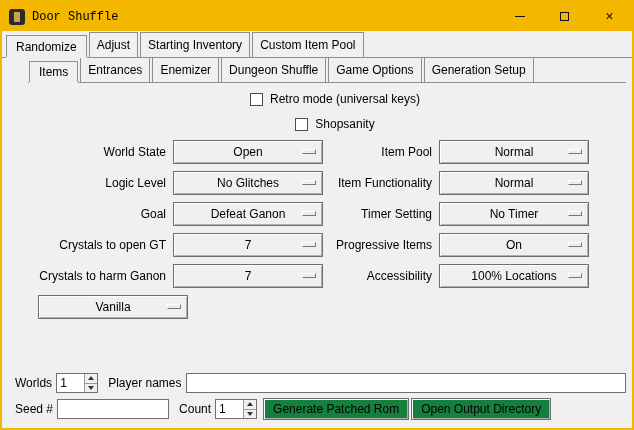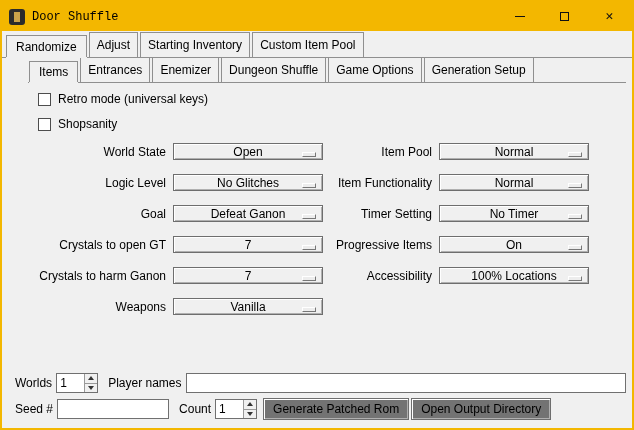--- a/index.html
+++ b/index.html
@@ -32,30 +32,30 @@
   .inner-tabbar { margin:2px 6px 0 26px; padding-left:1px; height:22px; }
   .tab {
     box-sizing:border-box; height:18px; display:flex; align-items:center;
     padding:12px 7px; border:1px solid #8f8f8f; border-bottom:none;
     background:#f0f0f0; margin-right:2px; position:relative; white-space:nowrap;
   }
   .tab.selected { height:22px; z-index:2; box-shadow:0 1px 0 0 #f0f0f0; padding:0 9px; }
   .inner-tabbar .tab.selected { height:21px; }
   
   .content { flex:1 1 auto; padding:8px 0 0 36px; overflow:hidden; }
-  .check-row { display:flex; align-items:center; height:16px; margin-bottom:9px; }
+  .check-row { display:flex; align-items:center; height:16px; margin-bottom:9px;justify-content:center; }
   .checkbox { box-sizing:border-box; width:13px; height:13px; background:#fff; border:1px solid #4d4d4d; margin-right:7px; }
   .form-wrap { display:flex; margin-top:9px; }
   .form-row { display:flex; align-items:center; height:21px; margin-bottom:10px; }
   .form-label { text-align:right; margin-right:7px; white-space:nowrap; }
   .fcol-left .form-label { width:128px; }
   .fcol-right { margin-left:8px; }
   .fcol-right .form-label { width:101px; }
   .dropdown {
-    position:relative; box-sizing:border-box; width:150px; height:17px;
+    position:relative; box-sizing:border-box; width:150px; height:24px;
     background:#f0f0f0; border:1px solid #6e6e6e;
     box-shadow:inset 1px 1px 0 #ffffff, inset -1px -1px 0 #b0b0b0;
     display:flex; align-items:center; cursor:default;
   }
   .dd-value { flex:1; text-align:center; }
   .dd-indicator {
     position:absolute; right:6px; top:8px; width:12px; height:3px;
     background:#ededed; border-top:1px solid #fff; border-left:1px solid #fff;
     border-right:1px solid #777; border-bottom:1px solid #777;
   }
@@ -72,21 +72,21 @@
   .entry-grow { flex:1; margin-left:0; }
   .entry-seed { width:112px; }
   .spinbox { display:flex; align-items:stretch; box-sizing:border-box; height:20px; border:1px solid #707070; background:#fff; }
   .spin-input { width:23px; border:none; outline:none; font-family:inherit; font-size:12px; padding:0 1px 0 3px; background:#fff; }
   .spin-btns { width:13px; display:flex; flex-direction:column; }
   .spin-btn { flex:1; background:#f0f0f0; border-left:1px solid #999; display:flex; align-items:center; justify-content:center; }
   .spin-btn + .spin-btn { border-top:1px solid #999; }
   .arr-up { width:0; height:0; border-left:3px solid transparent; border-right:3px solid transparent; border-bottom:4px solid #333; }
   .arr-down { width:0; height:0; border-left:3px solid transparent; border-right:3px solid transparent; border-top:4px solid #333; }
   .btn {
-    box-sizing:border-box; height:22px; background:#737373; color:#000;
+    box-sizing:border-box; height:22px; background:#15803d; color:#000;
     border:1px solid #6e6e6e; box-shadow:inset 1px 1px 0 #fff, inset -1px -1px 0 #b0b0b0;
     font-family:inherit; font-size:12px; padding:0 9px; white-space:nowrap; cursor:default;
   }
   .btn-generate { margin-left:6px; }
   .btn-save { margin-left:auto; }
   .btn-open { margin-left:2px; }
 </style>
 </head>
 <body>
 
@@ -167,21 +167,20 @@
           </div>
         </div>
         <div class="form-row">
           <span class="form-label">Crystals to harm Ganon</span>
           <div class="dropdown">
             <span class="dd-value">7</span>
             <span class="dd-indicator"></span>
           </div>
         </div>
         <div class="form-row">
-          <span class="form-label">Weapons</span>
           <div class="dropdown">
             <span class="dd-value">Vanilla</span>
             <span class="dd-indicator"></span>
           </div>
         </div>
 
       </div>
       <div class="fcol-right">
 
         <div class="form-row">

